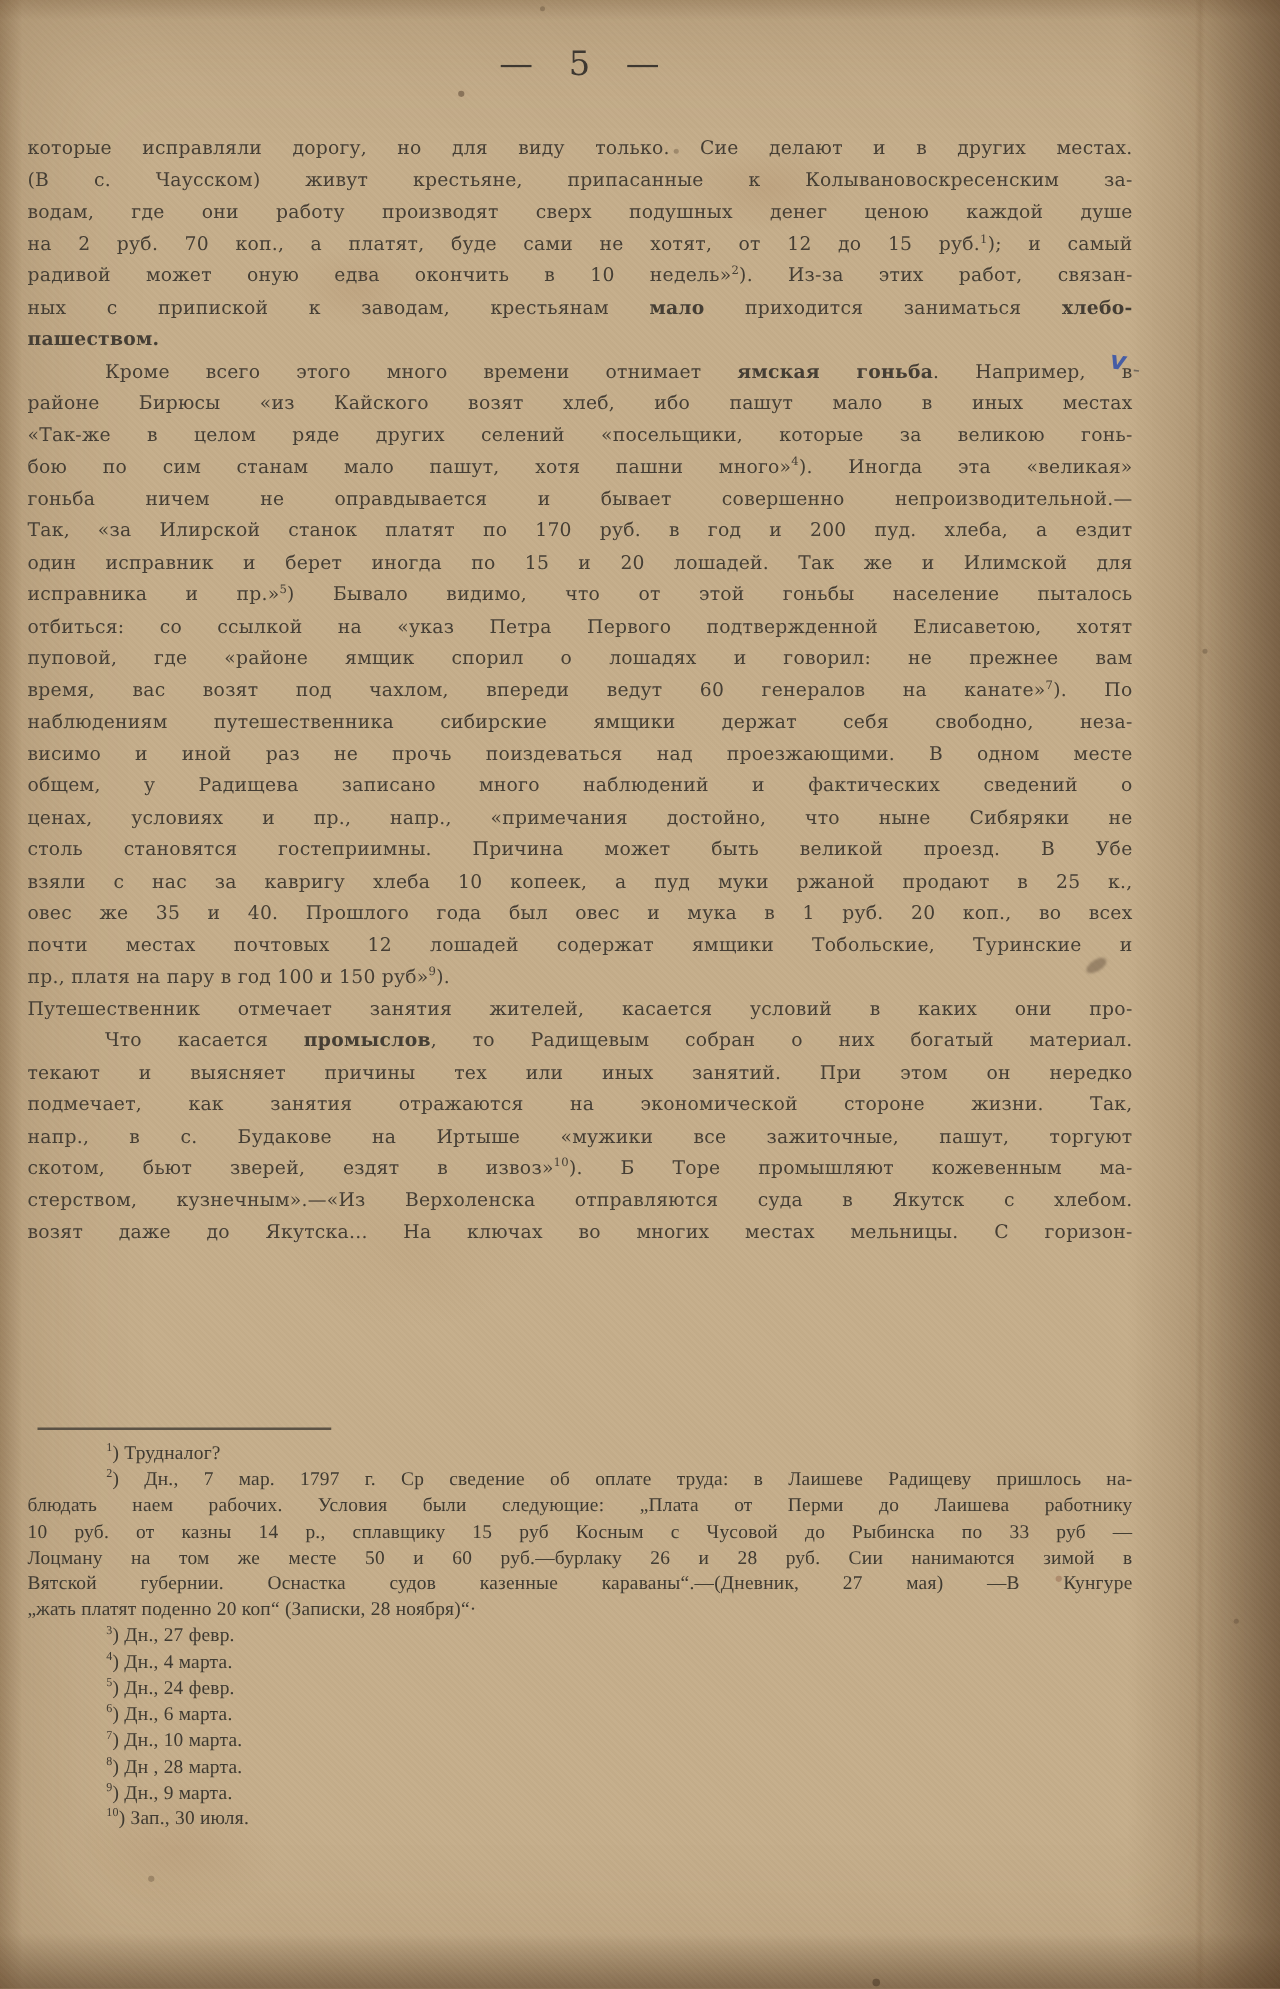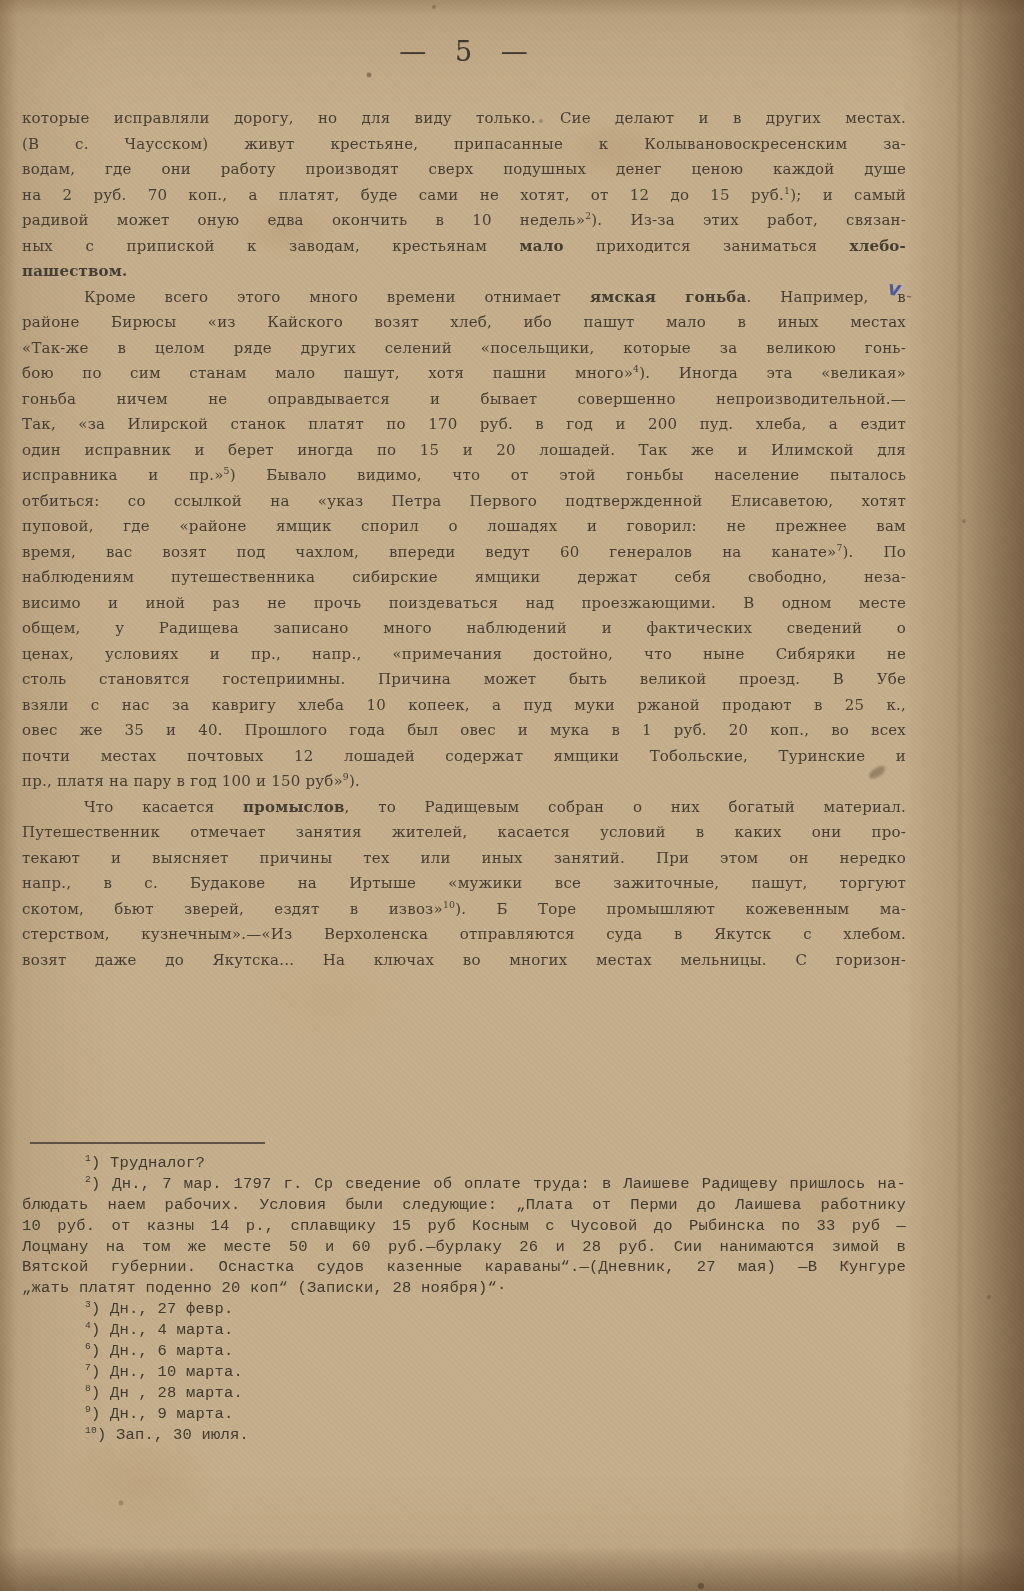--- a/index.html
+++ b/index.html
@@ -41,21 +41,21 @@
   .bline.indent{text-indent:62px;}
   .bline.lastline{text-align-last:left;}
   .b{font-weight:bold;}
   .sup{font-size:62%;vertical-align:super;line-height:0;}
   .fnrule{
     position:absolute;left:30px;top:1142px;width:235px;height:2px;
     background:#4a433a;opacity:0.85;
   }
   .footnotes{
     position:absolute;left:22px;top:1153px;width:884px;
-    font-family:Liberation Mono, monospace;
+    font-family:Liberation Serif, serif;
     font-size:15.5px;line-height:20.9px;color:#3f3a31;
     letter-spacing:0.2px;
   }
   .fline{
     text-align:justify;text-align-last:justify;text-justify:inter-word;
     height:20.9px;
   }
   .fline.indent{text-indent:63px;}
   .fline.lastline{text-align-last:left;}
   .bluecheck{
@@ -126,23 +126,24 @@
         <div class="bline"><span>висимо и иной раз не прочь поиздеваться над проезжающими. В одном месте</span></div>
         <div class="bline"><span>общем, у Радищева записано много наблюдений и фактических сведений о</span></div>
         <div class="bline"><span>ценах, условиях и пр., напр., «примечания достойно, что ныне Сибяряки не</span></div>
         <div class="bline"><span>столь становятся гостеприимны. Причина может быть великой проезд. В Убе</span></div>
         <div class="bline"><span>взяли с нас за кавригу хлеба 10 копеек, а пуд муки ржаной продают в 25 к.,</span></div>
         <div class="bline"><span>овес же 35 и 40. Прошлого года был овес и мука в 1 руб. 20 коп., во всех</span></div>
         <div class="bline"><span>почти местах почтовых 12 лошадей содержат ямщики Тобольские, Туринские и</span></div>
         <div class="bline lastline"><span>пр., платя на пару в год 100 и 150 руб»</span><span class="sup">9</span><span>).</span></div>
       </div>
       <div>
+        <div class="bline"><span>Путешественник отмечает занятия жителей, касается условий в каких они про-</span></div>
         <div class="bline indent"><span>Что касается </span><span class="b">промыслов</span><span>, то Радищевым собран о них богатый материал.</span></div>
-        <div class="bline"><span>Путешественник отмечает занятия жителей, касается условий в каких они про-</span></div>
         <div class="bline"><span>текают и выясняет причины тех или иных занятий. При этом он нередко</span></div>
+        <div class="bline"><span>подмечает, как занятия отражаются на экономической стороне жизни. Так,</span></div>
         <div class="bline"><span>напр., в с. Будакове на Иртыше «мужики все зажиточные, пашут, торгуют</span></div>
         <div class="bline"><span>скотом, бьют зверей, ездят в извоз»</span><span class="sup">10</span><span>). Б Торе промышляют кожевенным ма-</span></div>
         <div class="bline"><span>стерством, кузнечным».—«Из Верхоленска отправляются суда в Якутск с хлебом.</span></div>
         <div class="bline"><span>возят даже до Якутска... На ключах во многих местах мельницы. С горизон-</span></div>
       </div>
     </div>
 
   <div class="bluecheck"><span>v</span><span class="dash">-</span></div>
 
   <div class="fnrule"></div>
@@ -150,20 +151,21 @@
   <div class="footnotes" id="footnotes">
       <div class="fline indent lastline"><span class="sup">1</span><span>) Трудналог?</span></div>
       <div class="fline indent"><span class="sup">2</span><span>) Дн., 7 мар. 1797 г. Ср сведение об оплате труда: в Лаишеве Радищеву пришлось на-</span></div>
       <div class="fline"><span>блюдать наем рабочих. Условия были следующие: „Плата от Перми до Лаишева работнику</span></div>
       <div class="fline"><span>10 руб. от казны 14 р., сплавщику 15 руб Косным с Чусовой до Рыбинска по 33 руб —</span></div>
       <div class="fline"><span>Лоцману на том же месте 50 и 60 руб.—бурлаку 26 и 28 руб. Сии нанимаются зимой в</span></div>
       <div class="fline"><span>Вятской губернии. Оснастка судов казенные караваны“.—(Дневник, 27 мая) —В Кунгуре</span></div>
       <div class="fline lastline"><span>„жать платят поденно 20 коп“ (Записки, 28 ноября)“·</span></div>
       <div class="fline indent lastline"><span class="sup">3</span><span>) Дн., 27 февр.</span></div>
       <div class="fline indent lastline"><span class="sup">4</span><span>) Дн., 4 марта.</span></div>
+      <div class="fline indent lastline"><span class="sup">5</span><span>) Дн., 24 февр.</span></div>
       <div class="fline indent lastline"><span class="sup">6</span><span>) Дн., 6 марта.</span></div>
       <div class="fline indent lastline"><span class="sup">7</span><span>) Дн., 10 марта.</span></div>
       <div class="fline indent lastline"><span class="sup">8</span><span>) Дн , 28 марта.</span></div>
       <div class="fline indent lastline"><span class="sup">9</span><span>) Дн., 9 марта.</span></div>
       <div class="fline indent lastline"><span class="sup">10</span><span>) Зап., 30 июля.</span></div>
     </div>
 
   <div class="smudge"></div>
   <div class="specks"></div>
   <div class="crease"></div>

